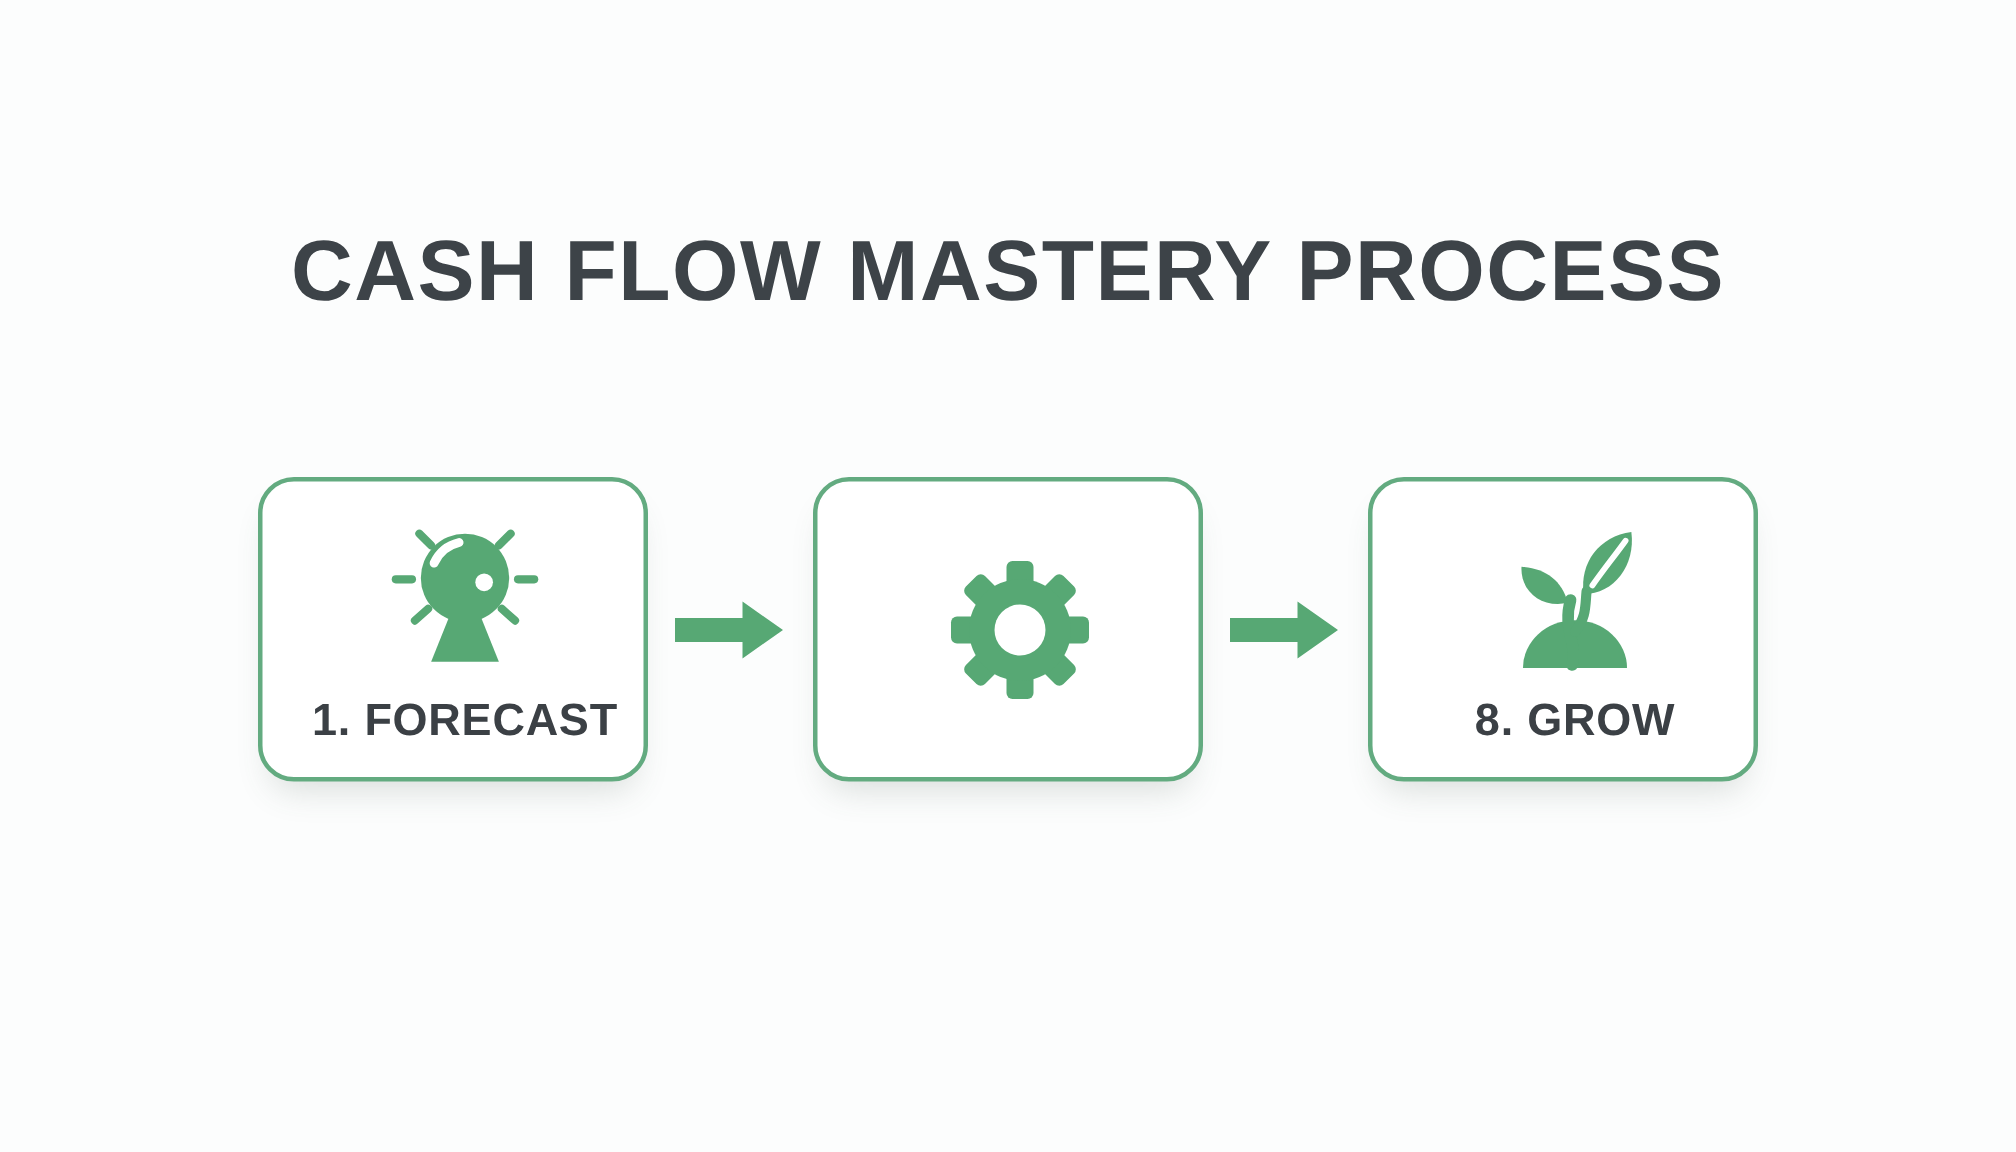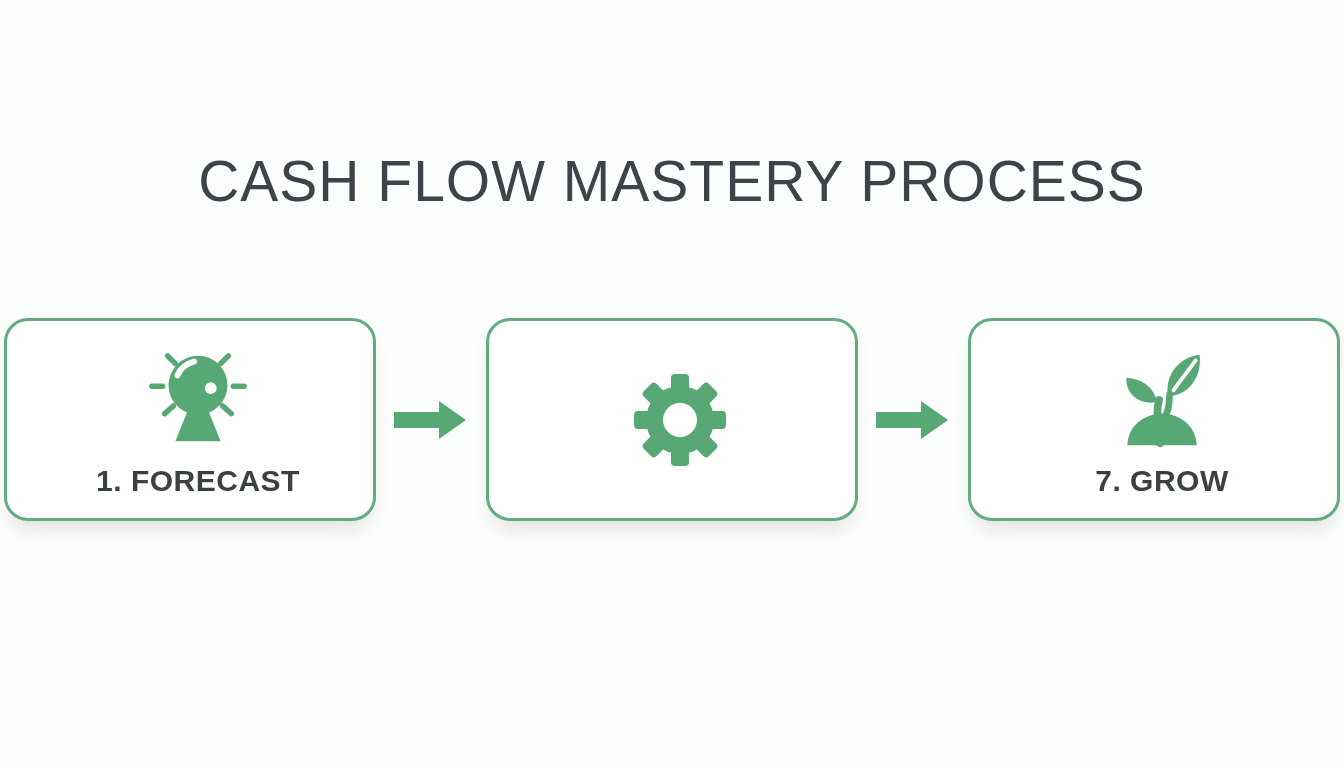--- a/index.html
+++ b/index.html
@@ -18,35 +18,35 @@
     position:relative;
     overflow:hidden;
   }
   .title{
     position:absolute;
     top:148px;
     left:0;
     width:100%;
     text-align:center;
     font-size:57px;
-    font-weight:400;
+    font-weight:700;
     letter-spacing:1px;
     color:var(--title-dark);
   }
   .flow{
     position:absolute;
     top:318px;
     left:0;
     width:100%;
     display:flex;
     justify-content:center;
     align-items:center;
   }
   .card{
-    width:372px;
+    width:260px;
     height:203px;
     background:var(--card-background);
     border:3px solid var(--border-green);
     border-radius:24px;
     box-shadow:0 14px 22px -8px rgba(70,90,80,0.18);
     display:flex;
     flex-direction:column;
     align-items:center;
     justify-content:center;
     padding-left:16px;
@@ -137,17 +137,17 @@
       <span class="icon-box">
         <svg width="106" height="106" viewBox="0 0 110 110" aria-hidden="true">
           <path class="g-fill" d="M19 103 A 36 33 0 0 1 91 103 Z"></path>
           <path class="g-stroke" d="M53 101 C 57 86 46 76 52 56" fill="none" stroke-width="8" stroke-linecap="round"></path>
           <path class="g-stroke" d="M55 78 C 63 68 62 60 63 50" fill="none" stroke-width="7" stroke-linecap="round"></path>
           <path class="g-fill" d="M50 58 C 46 42 34 34 18 33 C 17 50 32 62 50 58 Z"></path>
           <path class="g-fill" d="M61 52 C 58 30 72 12 94 9 C 97 32 82 52 61 52 Z"></path>
           <path class="w-stroke" d="M67 46 C 74 36 82 26 90 15" fill="none" stroke-width="4" stroke-linecap="round"></path>
         </svg>
       </span>
-      <span class="step-label">7. GROW</span>
+      <span class="step-label">8. GROW</span>
     </div>
 
   </section>
 </main>
 
 </body></html>

